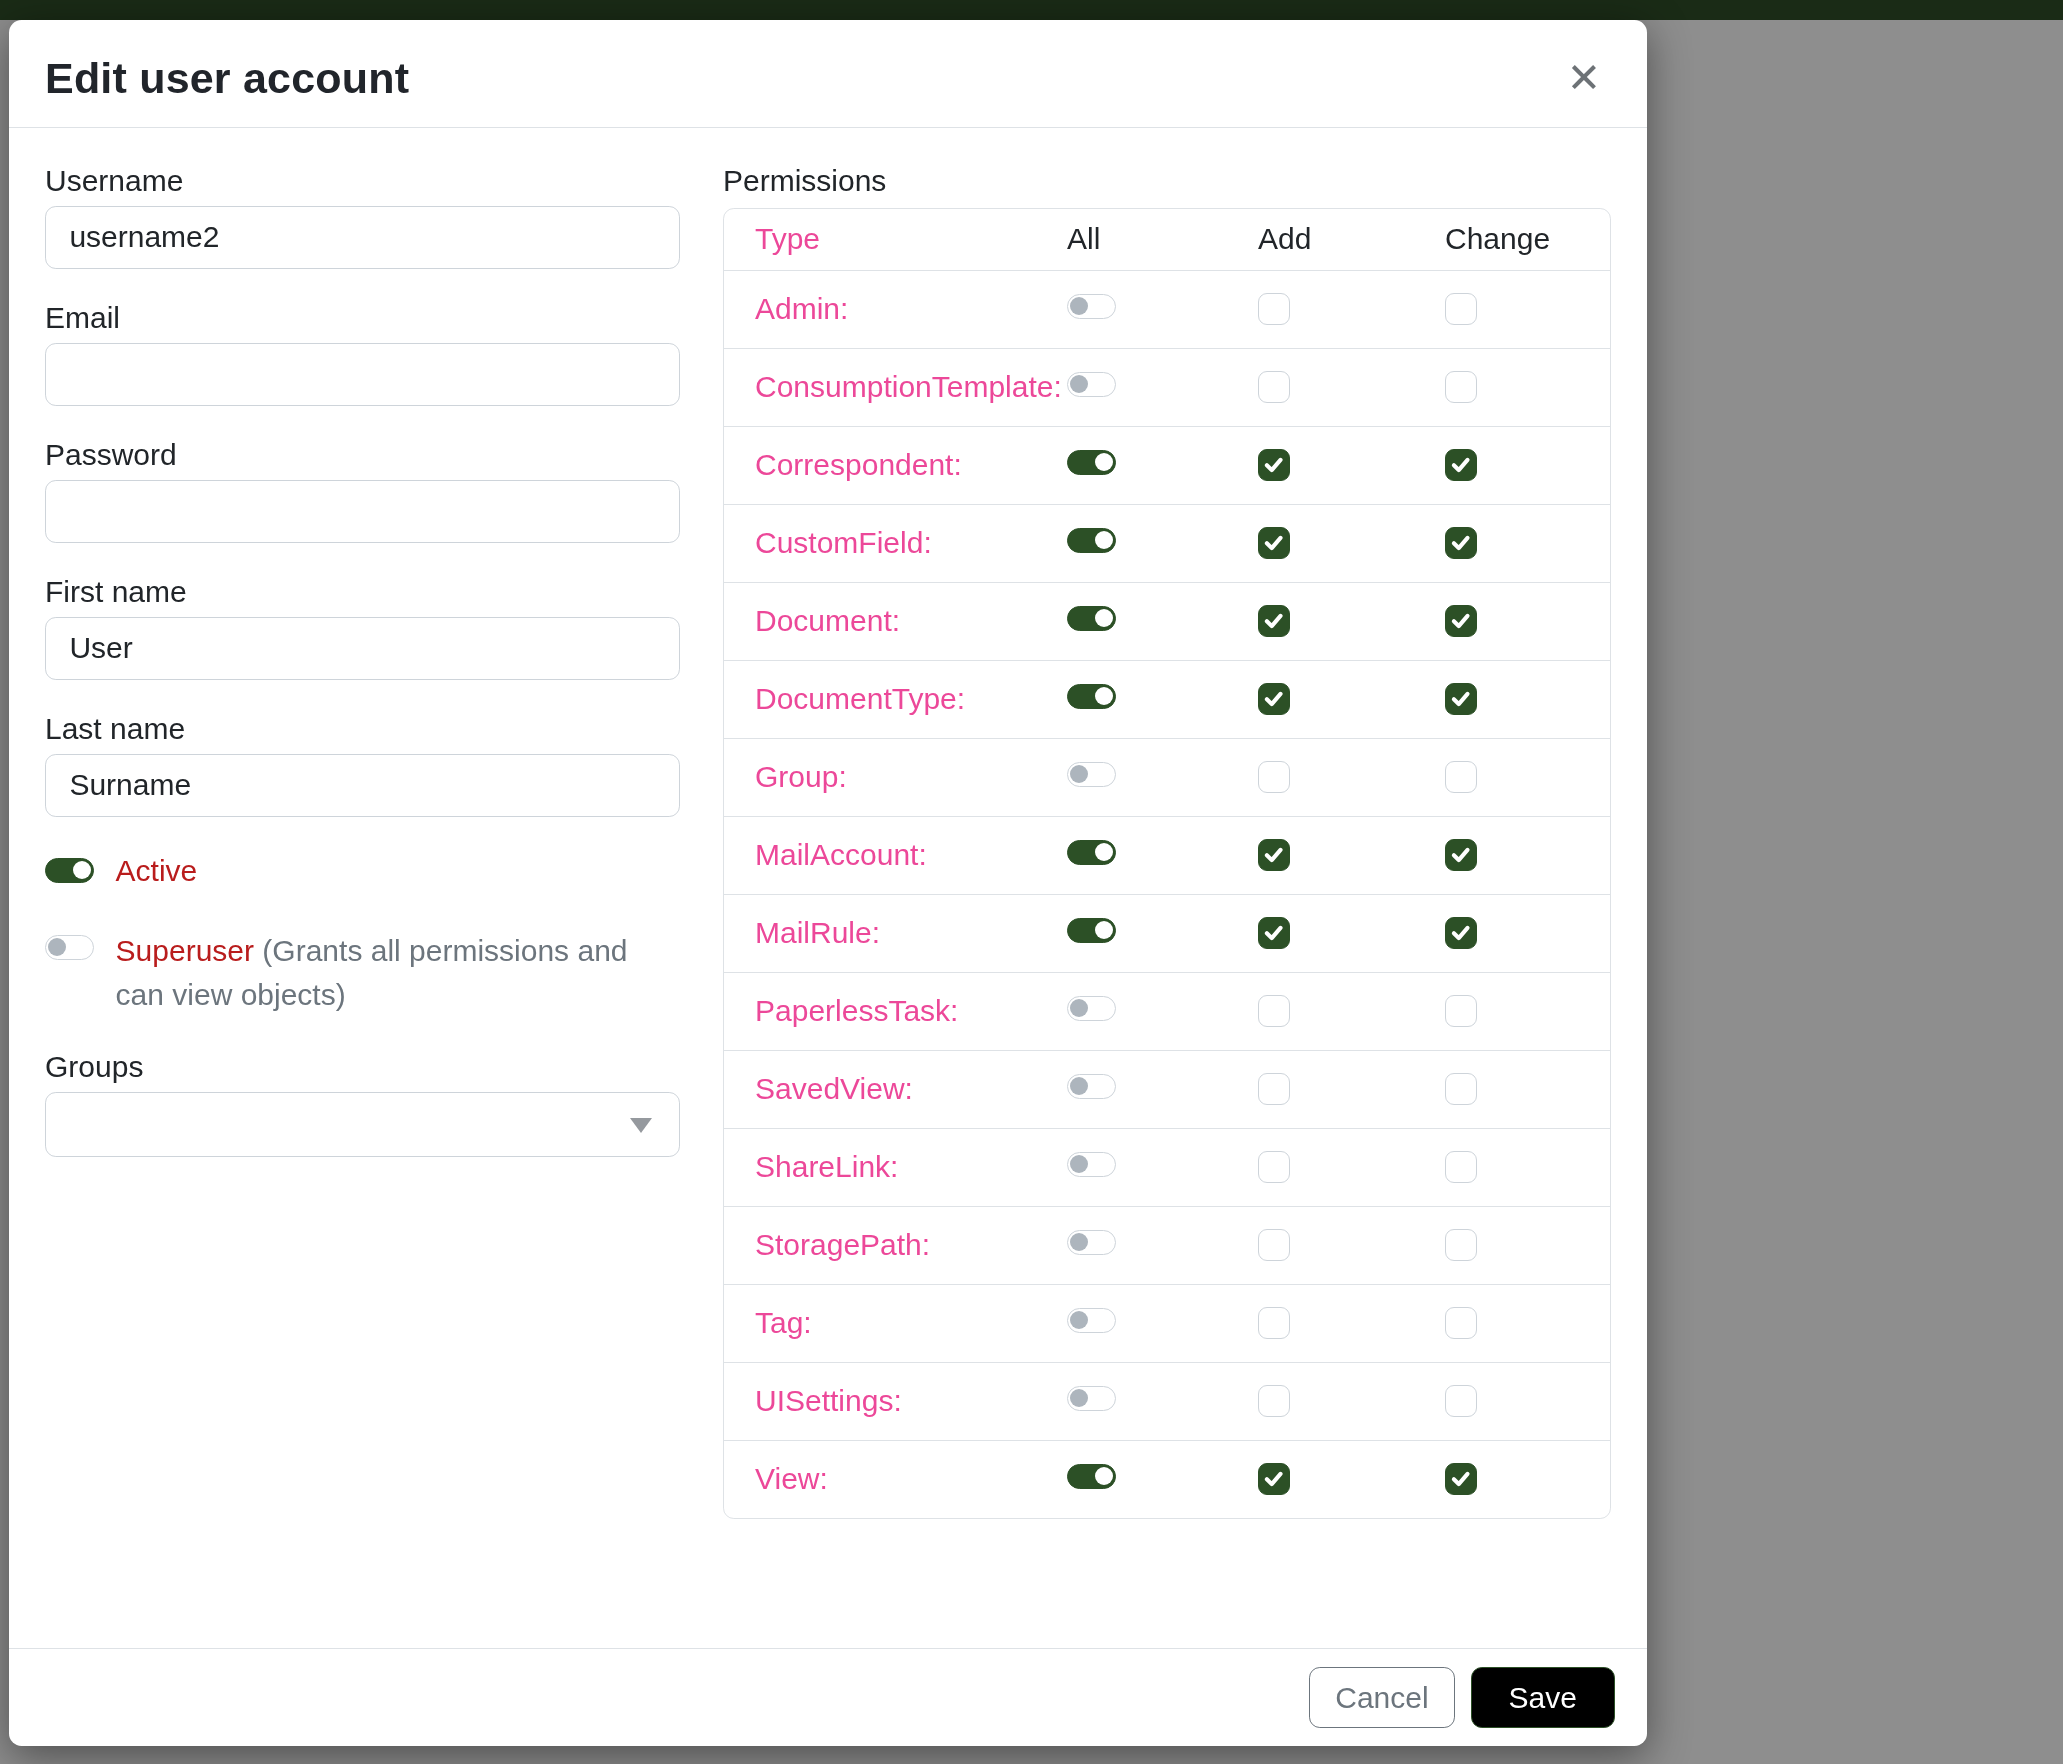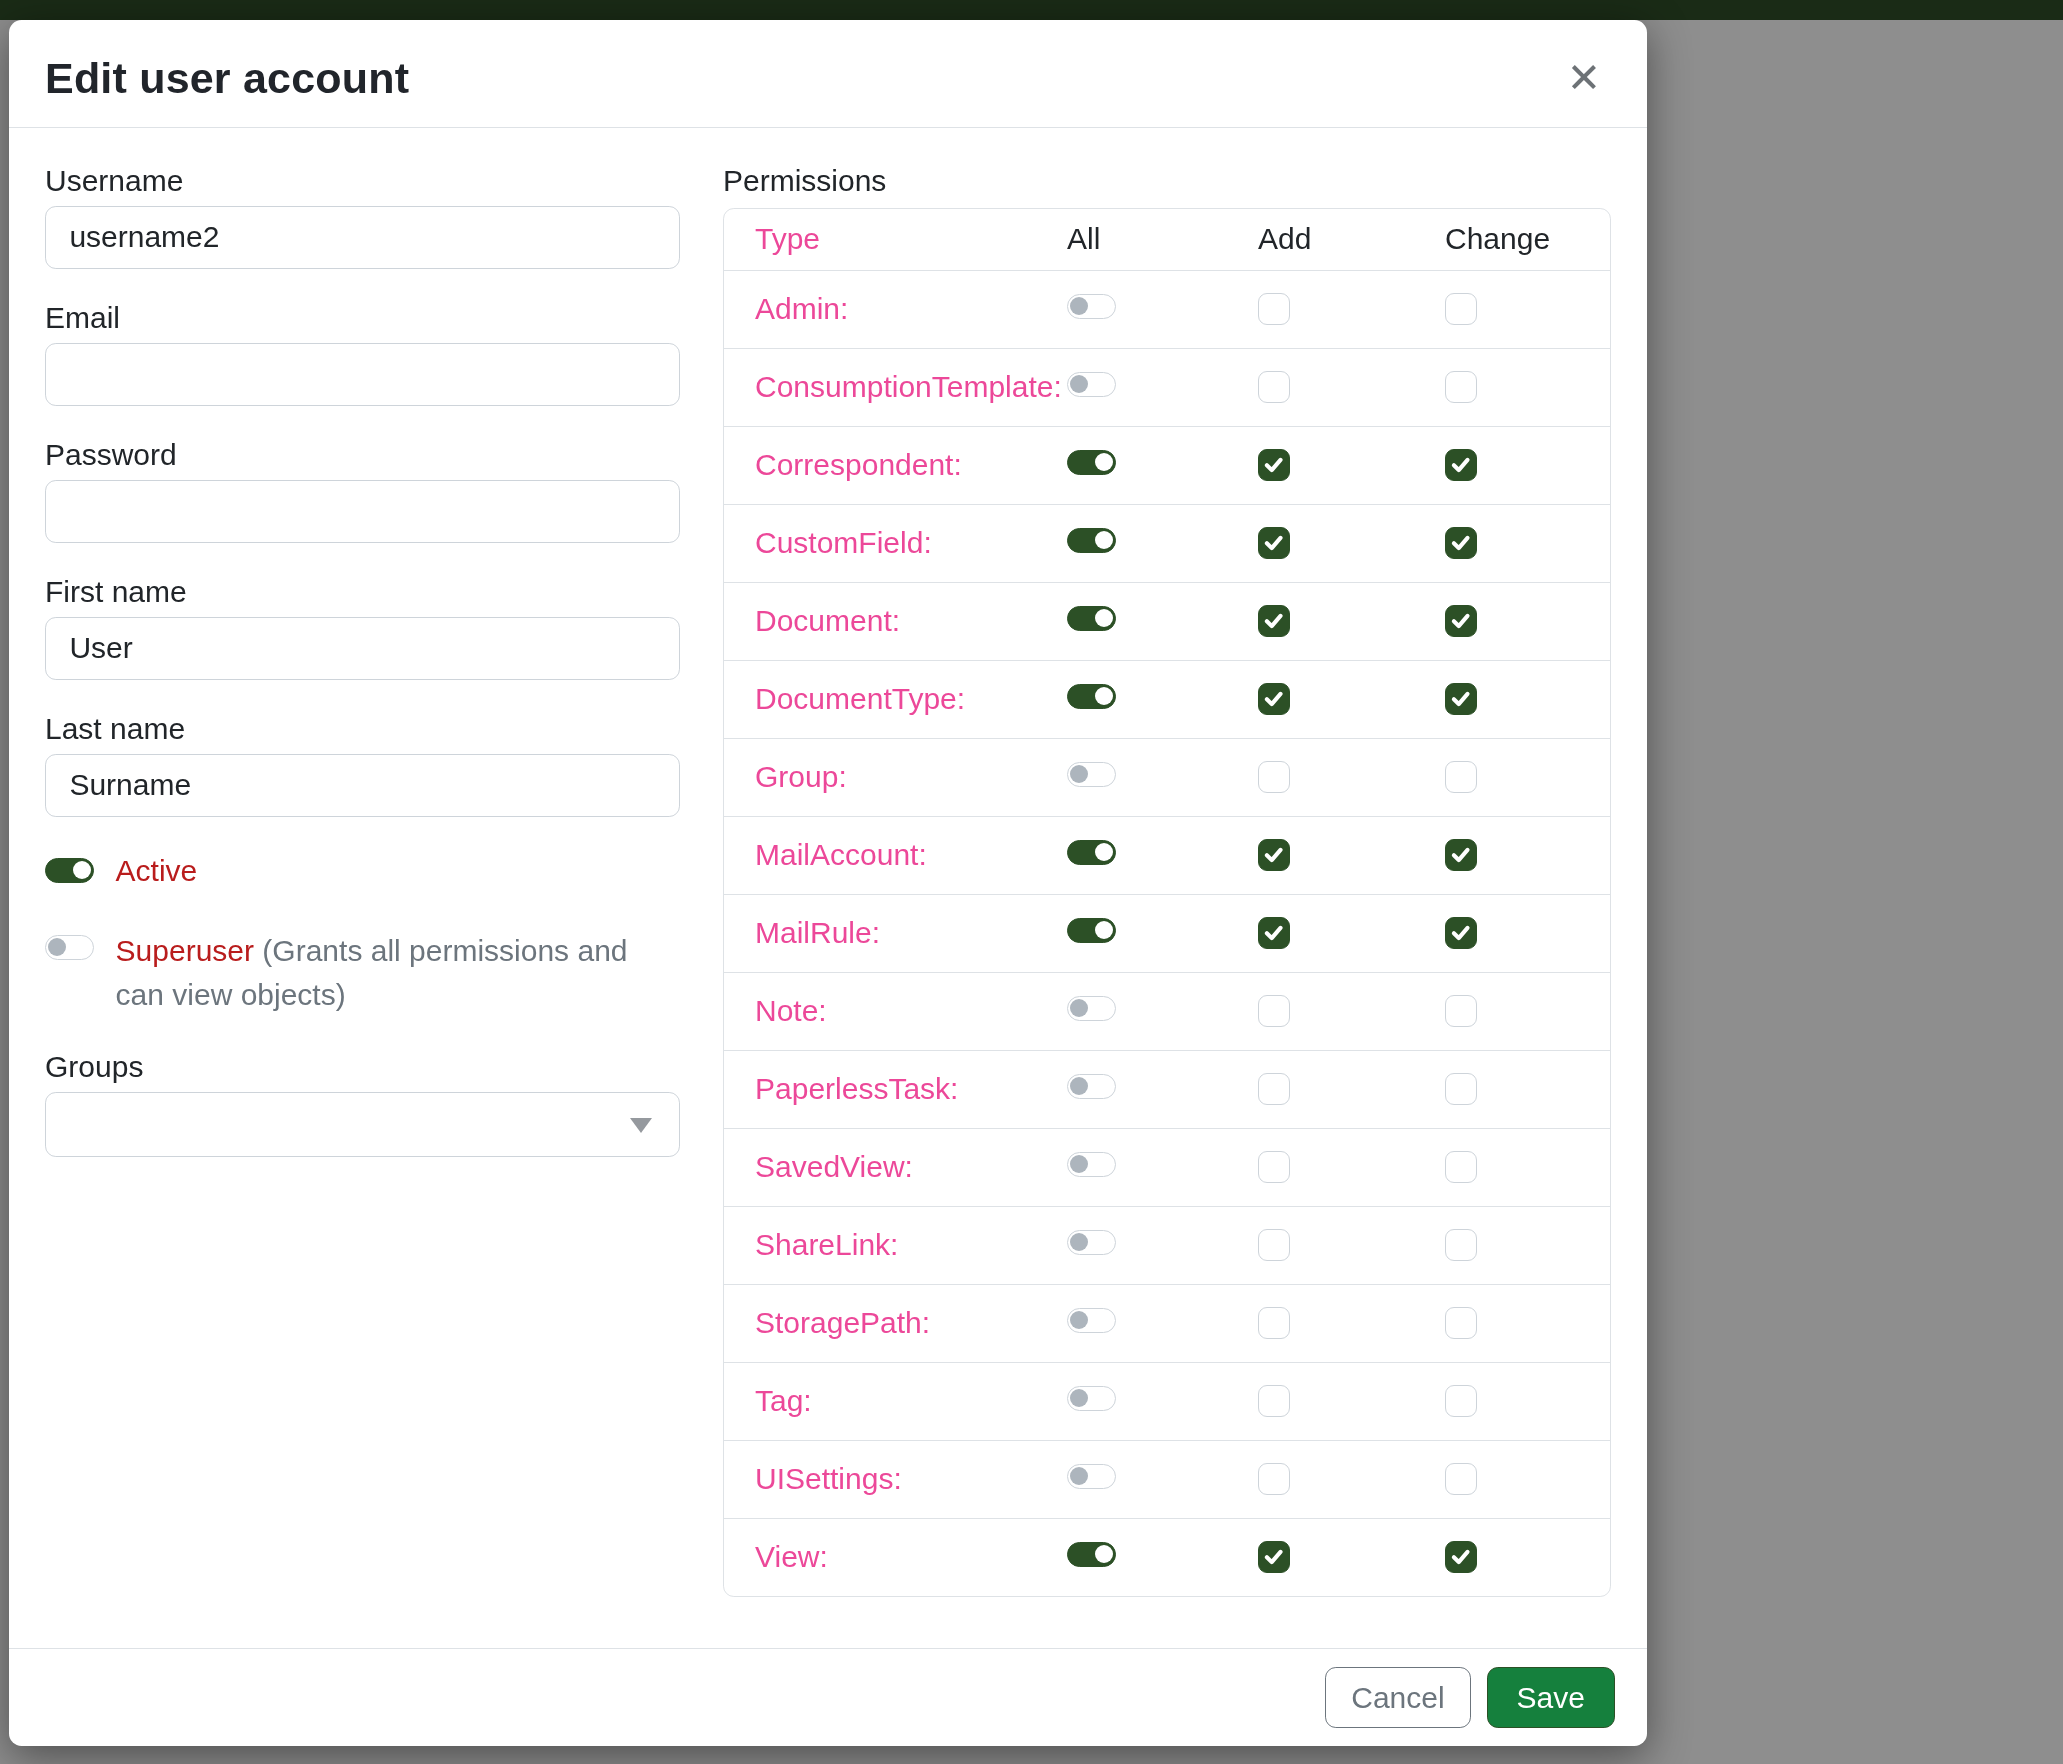--- a/index.html
+++ b/index.html
@@ -79,21 +79,21 @@
   .cb.checked { background:#2c5026; border-color:#2c5026; }
   .cb.checked svg { display:block; }
 
   
   .modal-footer {
     flex:none; border-top:1.8px solid #dee2e6; padding:18px 32px;
     display:flex; justify-content:flex-end; align-items:center; gap:16px;
   }
   .btn { height:61px; font-size:30px; border-radius:10.8px; cursor:pointer; font-family:"Liberation Sans", sans-serif; }
   .btn-cancel { padding:0 25px; background:#fff; color:#6c757d; border:1.8px solid #6c757d; }
-  .btn-save { padding:0 29px; background:#15803d; color:#fff; border:1.8px solid #2c5026; }
+  .btn-save { padding:0 37px; background:#000000; color:#fff; border:1.8px solid #2c5026; }
 </style>
 </head>
 <body>
 
 <div class="top-bar"></div>
 
 <div class="modal">
 
   <div class="modal-header">
     <div class="modal-title">Edit user account</div>
@@ -410,36 +410,20 @@
               </div>
     <div>
                 <span class="cb cb-view checked">
                   <svg viewBox="0 0 24 24">
                     <path d="M5 12.5 L10 17.5 L19 7" fill="none" stroke="#ffffff" stroke-width="4.2" stroke-linecap="round" stroke-linejoin="round"></path>
                   </svg>
                 </span>
               </div>
   </div>
 
-  <div class="perm-row">
-    <div class="perm-type">Note:</div>
-    <div><span class="switch sw-all"><span class="knob"></span></span></div>
-    <div>
-                <span class="cb cb-add"></span>
-              </div>
-    <div>
-                <span class="cb cb-change"></span>
-              </div>
-    <div>
-                <span class="cb cb-delete"></span>
-              </div>
-    <div>
-                <span class="cb cb-view"></span>
-              </div>
-  </div>
 
   <div class="perm-row">
     <div class="perm-type">PaperlessTask:</div>
     <div><span class="switch sw-all"><span class="knob"></span></span></div>
     <div>
                 <span class="cb cb-add"></span>
               </div>
     <div>
                 <span class="cb cb-change"></span>
               </div>

